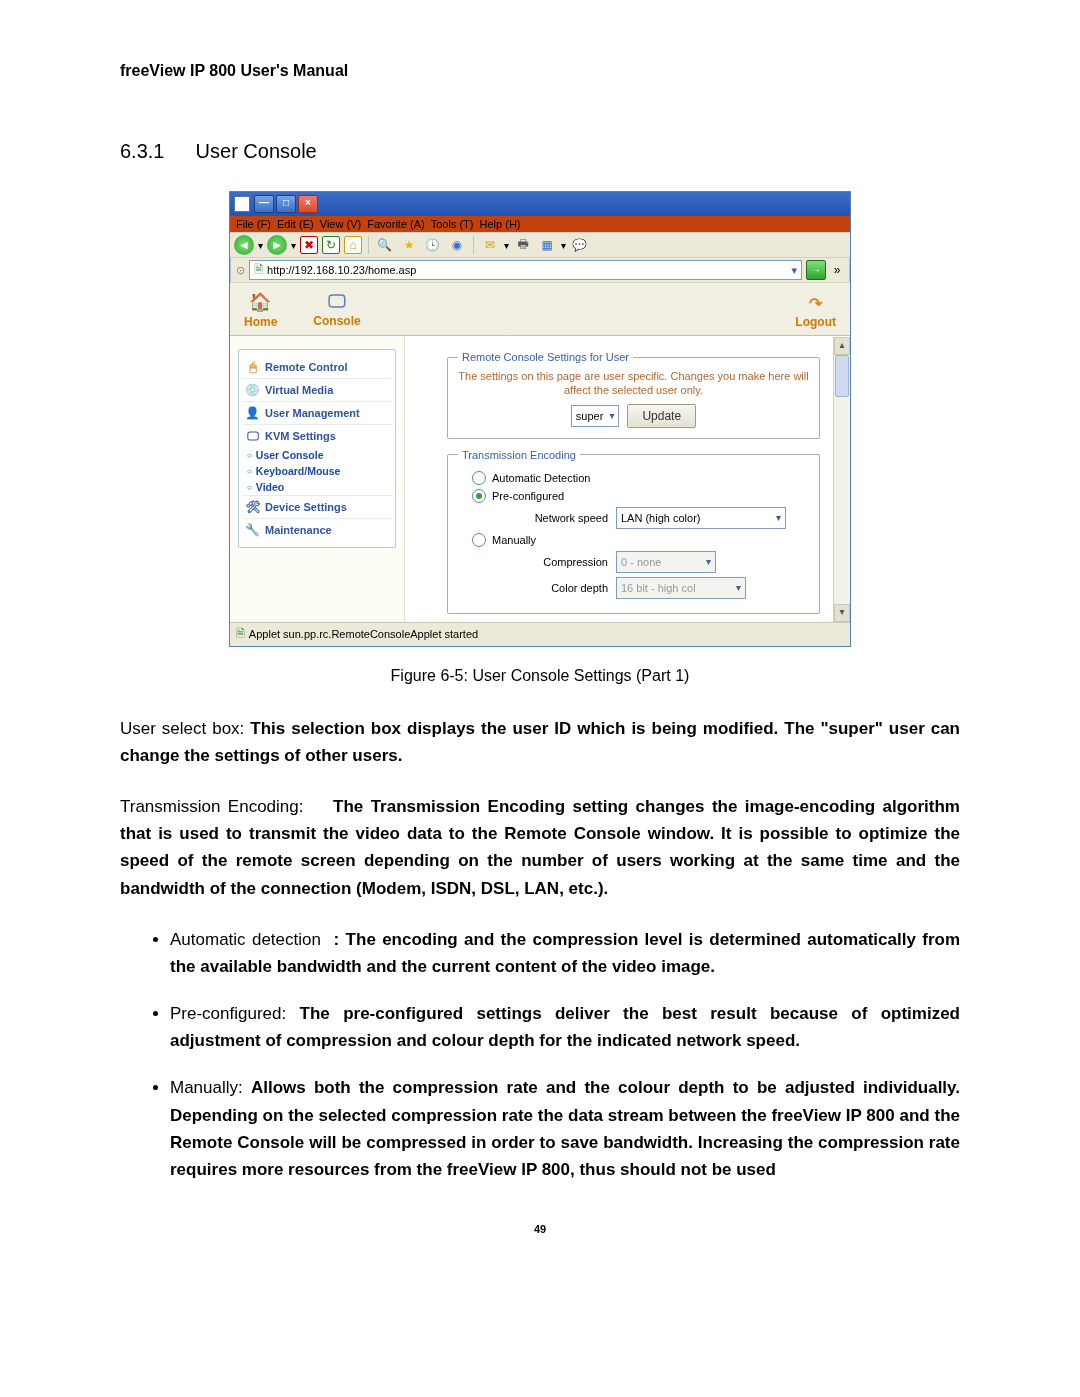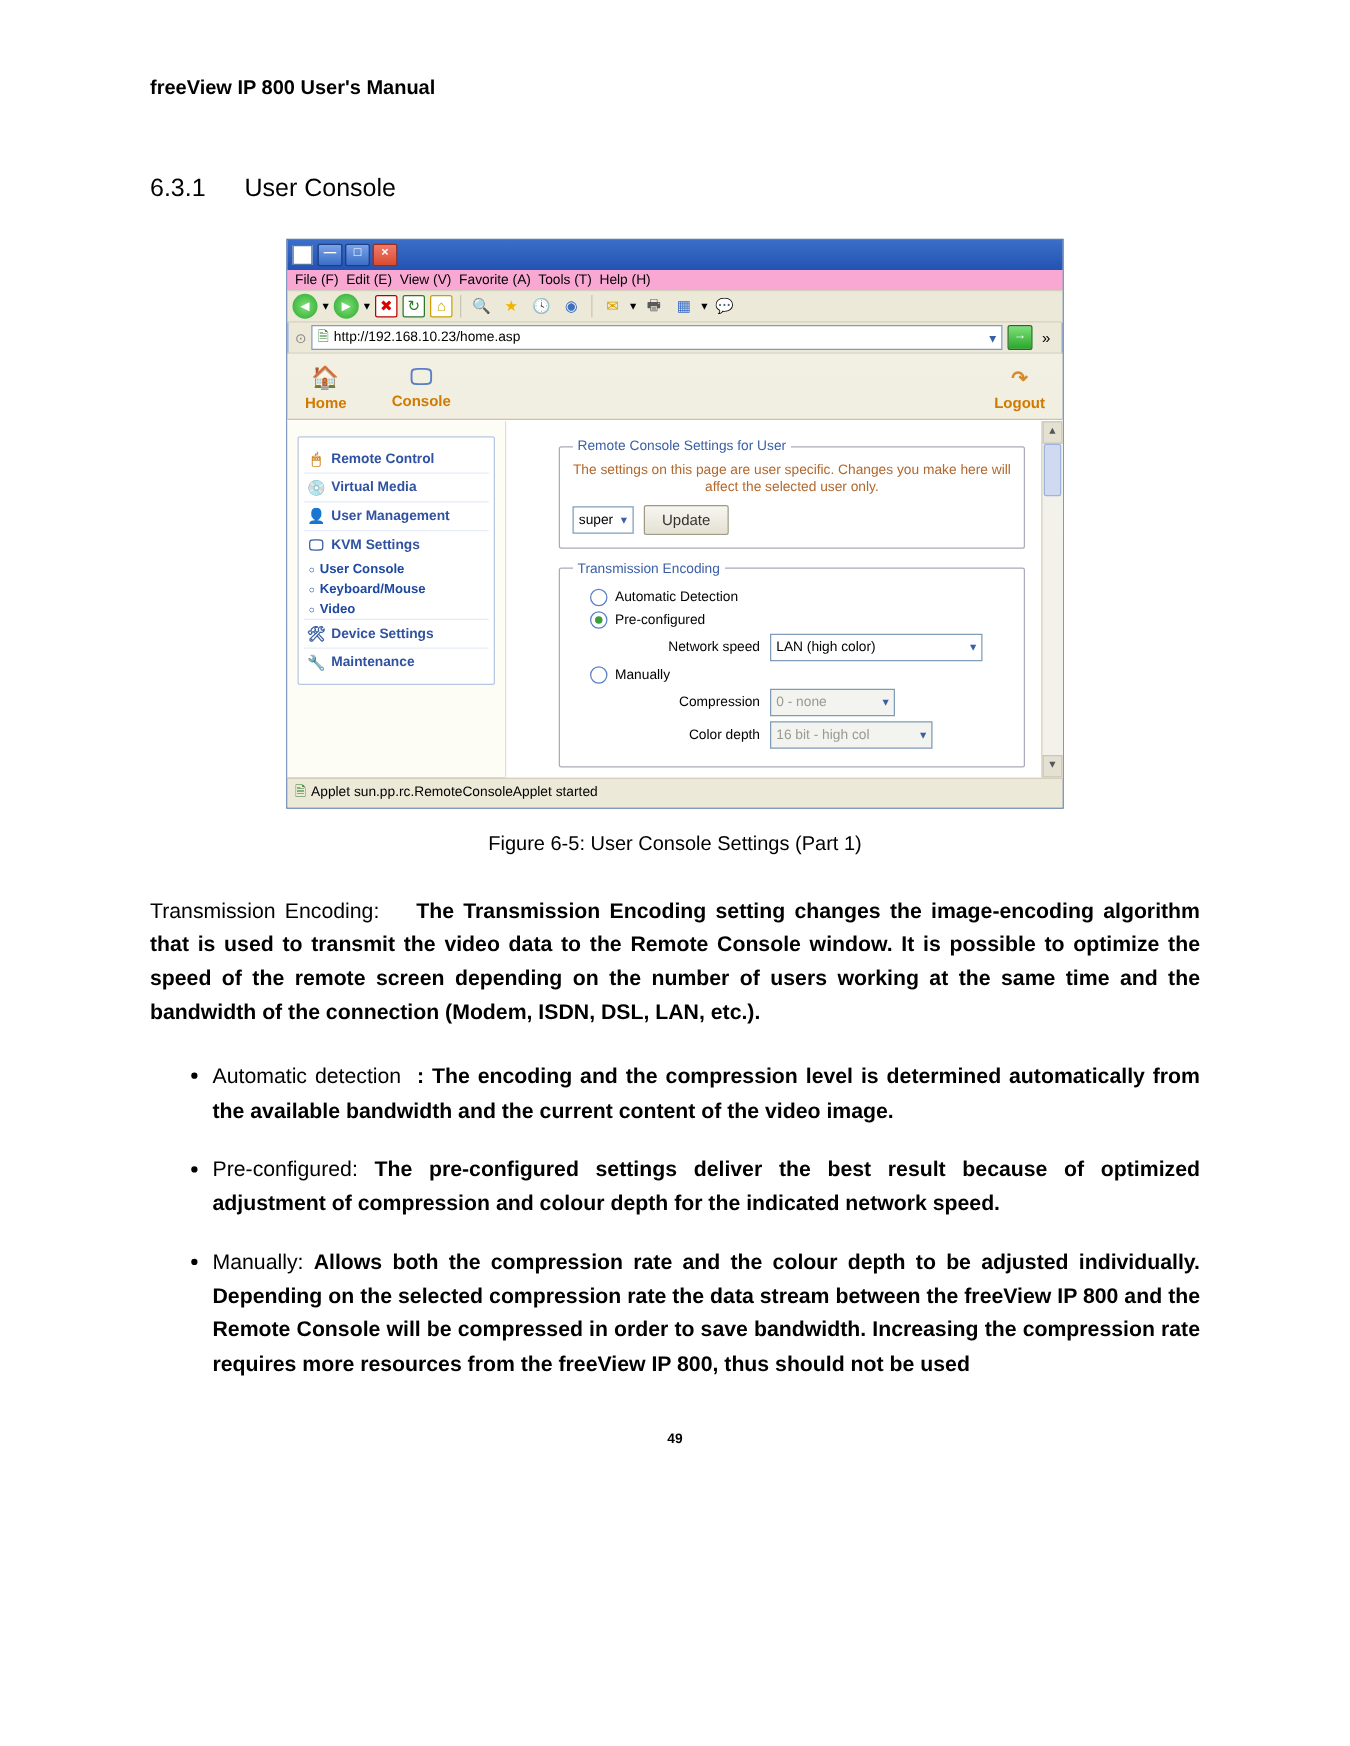--- a/index.html
+++ b/index.html
@@ -72,21 +72,21 @@
     display: flex;
     align-items: center;
     padding: 2px 4px;
     height: 20px;
   }
   .titlebar .tb-icon { width: 14px; height: 14px; background:#fff; border:1px solid #5573a8; margin-right:4px;}
   .titlebar .tb-text { flex:1; font-weight:bold; font-size:11px;}
   .winbtns { display:flex; gap:2px;}
   .winbtn { width:18px; height:16px; background:linear-gradient(#7aa3e8,#3a6ec7); border:1px solid #1f3f82; border-radius:2px; color:#fff; font-size:10px; line-height:14px; text-align:center; font-weight:bold;}
   .winbtn.close { background:linear-gradient(#f07a6a,#d84c30); border-color:#a02c18;}
-  .menubar { background:#f9a8d4; padding:2px 6px; font-size:11px; color:#000;}
+  .menubar { background:#c2410c; padding:2px 6px; font-size:11px; color:#000;}
   .toolbar { background:#ece9d8; border-top:1px solid #d6d0bf; border-bottom:1px solid #d6d0bf; padding:2px 4px; display:flex; gap:4px; align-items:center;}
   .tb-ico { width:20px; height:20px; border-radius:10px; display:flex; align-items:center; justify-content:center; font-size:12px; }
   .ico-back{ background:radial-gradient(circle,#7fe07a,#2aa72a); color:#fff;}
   .ico-fwd{ background:radial-gradient(circle,#7fe07a,#2aa72a); color:#fff;}
   .ico-stop{ background:#fff; border:1px solid #b00; color:#d00; border-radius:2px; width:16px; height:16px;}
   .ico-refresh{ background:#fff; border:1px solid #2a7a2a; color:#2a7a2a; border-radius:2px; width:16px; height:16px;}
   .ico-home{ background:#fff; border:1px solid #c9a200; color:#c9a200; border-radius:2px; width:16px; height:16px;}
   .ico-search{ color:#3a6ec7;}
   .ico-star{ color:#f0b400;}
   .ico-hist{ color:#2a9e46;}
@@ -114,21 +114,21 @@
   .srow .sicon{ width:16px; height:16px; display:flex; align-items:center; justify-content:center; font-size:12px;}
   .subitem { font-size:10.5px; color:#1e49a0; font-weight:bold; padding:2px 0 2px 4px; display:flex; align-items:center; gap:4px;}
   .subitem::before{ content:"\25CB"; color:#1e49a0; font-size:8px;}
   .mainpanel { flex:1; position:relative; padding:14px 28px 8px 40px; background:#fff; border-left:1px solid #e3e0d0;}
   .vscroll { position:absolute; right:0; top:0; bottom:0; width:16px; background:#f2f1ea; border-left:1px solid #d6d0bf;}
   .vscroll .arrow{ height:16px; background:#e4e1d3; border:1px solid #cbc6b3; color:#555; font-size:10px; text-align:center; line-height:14px;}
   .vscroll .thumb{ position:absolute; top:18px; right:1px; left:1px; height:40px; background:#cfd9ef; border:1px solid #9db3dc; border-radius:2px;}
   fieldset.fs { border:1px solid #aab; border-radius:2px; padding:6px 10px 10px 10px; margin-bottom:10px; font-size:11px; color:#224488;}
   fieldset.fs legend { color:#3a5fa5; font-weight:normal; padding:0 4px; font-size:11px;}
   .fs .desc{ color:#b2682d; font-size:11px; text-align:center; margin-bottom:6px; line-height:1.3;}
-  .userrow{ text-align:center; display:flex; gap:8px; align-items:center;}
+  .userrow{ text-align:center; display:flex; justify-content:center; gap:8px; align-items:center;}
   .dropdown { background:#fff; border:1px solid #7f9db9; height:20px; font-size:11px; padding:0 4px; display:flex; align-items:center; gap:6px; color:#000;}
   .dropdown .chev { color:#3a5fa5; font-size:10px;}
   .btn { background:linear-gradient(#f7f6f0,#e4e1d3); border:1px solid #9e9a85; border-radius:2px; height:22px; padding:0 14px; font-size:12px; color:#333; display:inline-flex; align-items:center;}
   .radio-row{ display:flex; align-items:center; gap:6px; margin:4px 0 4px 14px; color:#000; font-size:11px;}
   .radio{ width:12px; height:12px; border-radius:50%; border:1px solid #5a7fc7; display:inline-flex; align-items:center; justify-content:center; background:#fff;}
   .radio.sel::after{ content:""; width:6px; height:6px; border-radius:50%; background:#3a9e3a;}
   .formline{ display:flex; align-items:center; gap:8px; margin:4px 0 4px 60px; font-size:11px; color:#000;}
   .formline .lbl{ width:90px; text-align:right; color:#000;}
   .disabled .dropdown{ background:#f3f3ef; color:#9a9a93;}
   .statusbar{ background:#ece9d8; border-top:1px solid #cbc6b3; font-size:11px; color:#000; padding:2px 6px; display:flex; align-items:center; gap:4px;}
@@ -321,20 +321,23 @@
 
       <div class="statusbar">
         <span class="sicon">🗎</span>
         <span>Applet sun.pp.rc.RemoteConsoleApplet started</span>
       </div>
     </div>
   </div>
 
   <div class="caption">Figure 6-5: User Console Settings (Part 1)</div>
 
+  <div class="para">
+    <span>User select box: </span><b>This selection box displays the user ID which is being modified. The "super" user can change the settings of other users.</b>
+  </div>
 
   <div class="para">
     <span>Transmission Encoding: </span>&nbsp;&nbsp;&nbsp;<b>The Transmission Encoding setting changes the image-encoding algorithm that is used to transmit the video data to the Remote Console window. It is possible to optimize the speed of the remote screen depending on the number of users working at the same time and the bandwidth of the connection (Modem, ISDN, DSL, LAN, etc.).</b>
   </div>
 
   <ul class="bullets">
     <li><span>Automatic detection </span>&nbsp;<b>: The encoding and the compression level is determined automatically from the available bandwidth and the current content of the video image.</b></li>
     <li><span>Pre-configured: </span><b>The pre-configured settings deliver the best result because of optimized adjustment of compression and colour depth for the indicated network speed.</b></li>
     <li><span>Manually: </span><b>Allows both the compression rate and the colour depth to be adjusted individually. Depending on the selected compression rate the data stream between the freeView IP 800 and the Remote Console will be compressed in order to save bandwidth. Increasing the compression rate requires more resources from the freeView IP 800, thus should not be used</b></li>
   </ul>

